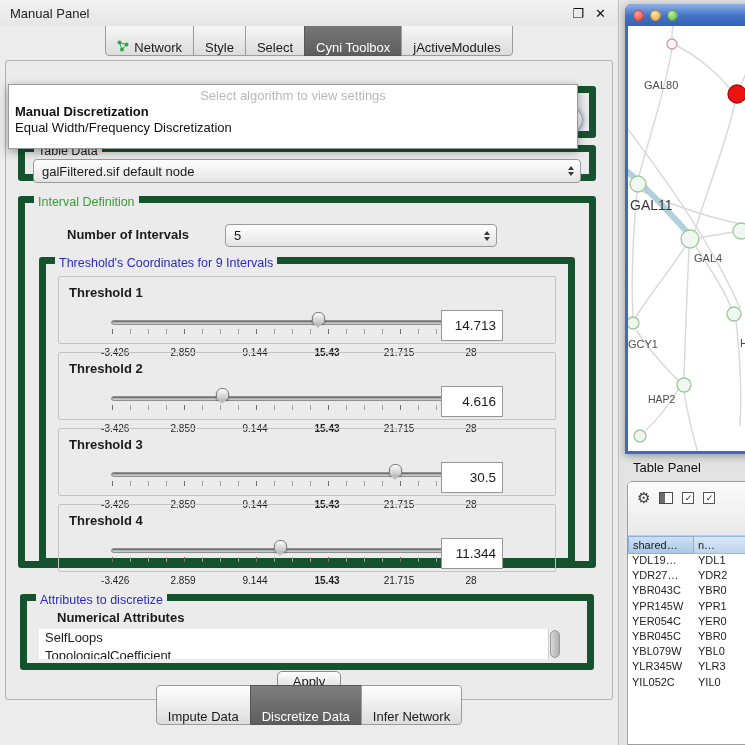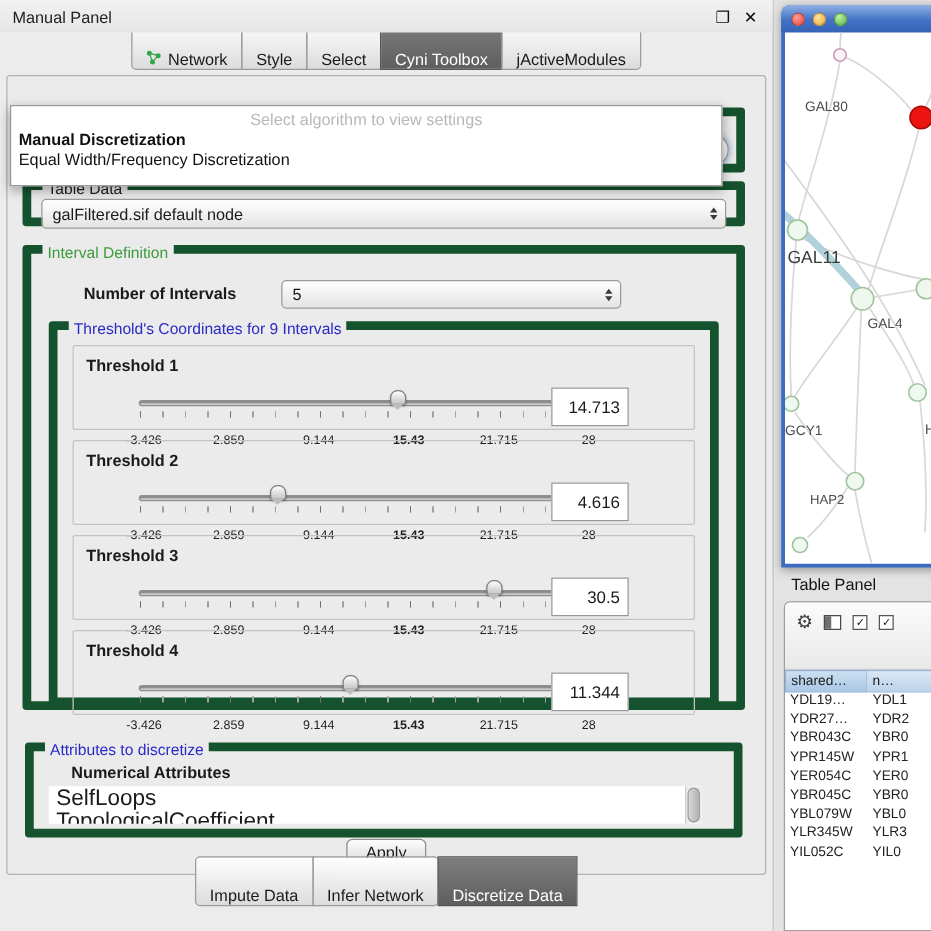--- a/index.html
+++ b/index.html
@@ -68,21 +68,21 @@
                             repeating-linear-gradient(to right,#a0a0a0 0 1px,transparent 1px 18px); }
   .scale { position:absolute; left:0; right:0; top:40px; height:12px; }
   .sl { position:absolute; font-size:10px; color:#222; transform:translateX(-50%); white-space:nowrap; }
   .p0{left:0%; transform:translateX(-35%);} .p1{left:20%;} .p2{left:40%;} .p3{left:60%;font-weight:bold;} .p4{left:80%;} .p5{left:100%;}
   .th-value { position:absolute; right:52px; top:33px; width:62px; height:31px; background:#fff; border:1px solid #979797;
               font-size:13.5px; text-align:right; line-height:29px; padding-right:6px; }
 
   .attr-group { left:14px; right:18px; top:517px; height:76px;margin-top:16px; }
   .attr-sublabel { position:absolute; left:30px; top:9px; font-weight:bold; font-size:13px; }
   .attr-list { position:absolute; left:12px; right:26px; top:28px; bottom:4px; background:#fff; overflow:hidden; }
-  .attr-item { font-size:18px; line-height:18px; padding-left:6px; white-space:nowrap; }
+  .attr-item { font-size:13px; line-height:18px; padding-left:6px; white-space:nowrap; }
   .attr-scroll { position:absolute; right:0; top:0; bottom:0; width:13px; background:#ececec; border-left:1px solid #cfcfcf; }
   .attr-thumb { position:absolute; left:1px; right:1px; top:1px; height:28px; border-radius:6px;
                 background:linear-gradient(90deg,#d8d8d8,#b0b0b0); border:1px solid #9a9a9a; }
 
   .apply-btn { position:absolute; left:50%; transform:translateX(-50%); top:610px; width:64px; height:22px;
                background:linear-gradient(#fdfdfd,#d8d8d8); border:1px solid #8d8d8d; border-radius:5px;
                font-size:13px; text-align:center; line-height:20px; }
 
   .bottom-tabs { position:absolute; left:0; right:0; top:685px; display:flex; justify-content:center; }
 
@@ -283,25 +283,25 @@
       </div>
     </div>
 
     <div class="apply-btn">Apply</div>
   </div>
 
   <div class="bottom-tabs">
     <div class="tab first">
       <span>Impute Data</span>
     </div>
+    <div class="tab selected">
+      <span>Discretize Data</span>
+    </div>
     <div class="tab last">
       <span>Infer Network</span>
-    </div>
-    <div class="tab selected">
-      <span>Discretize Data</span>
     </div>
   </div>
 </div>
 
 <div class="net-window">
   <div class="net-titlebar">
     <span class="tl tl-red"></span>
     <span class="tl tl-yellow"></span>
     <span class="tl tl-green"></span>
   </div>

